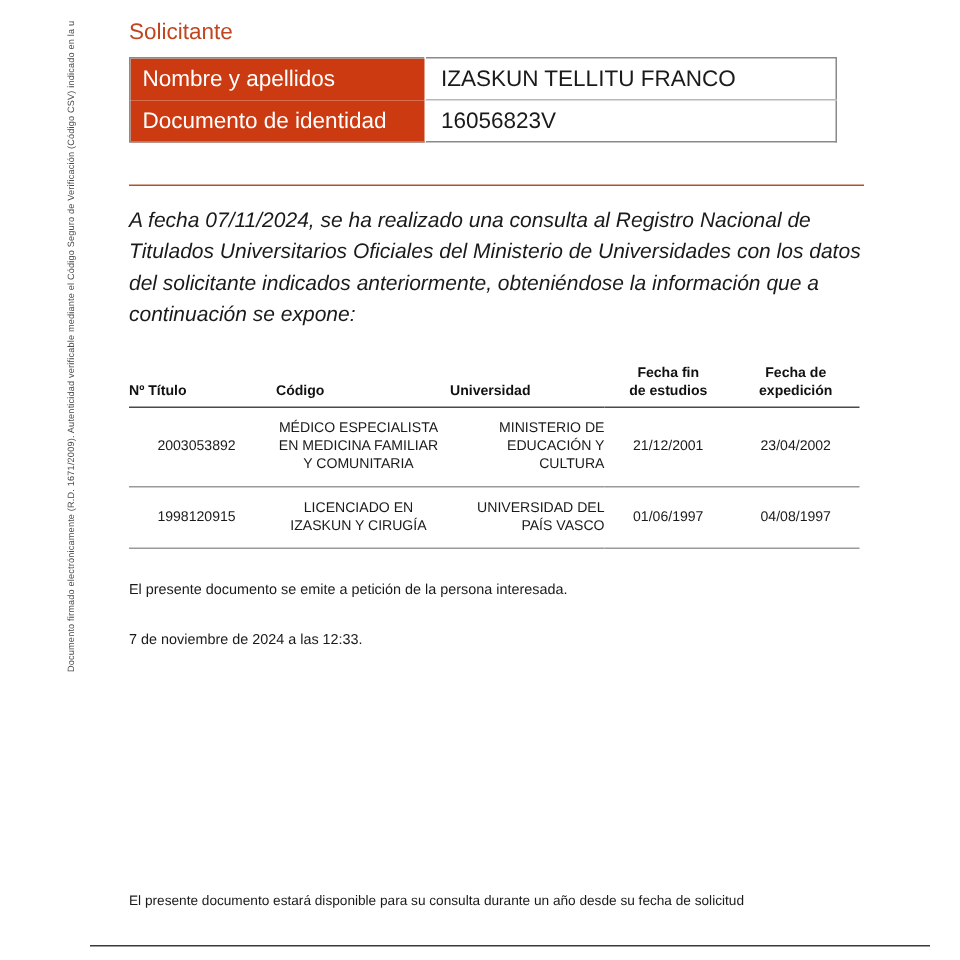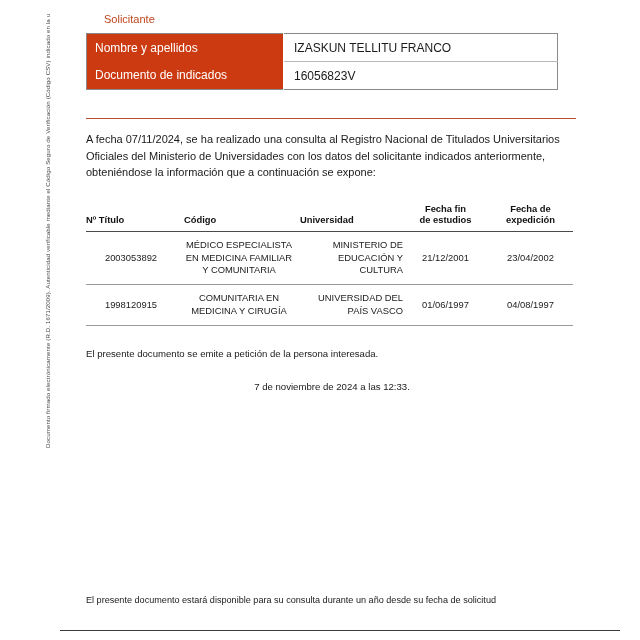--- a/index.html
+++ b/index.html
@@ -41,39 +41,38 @@
   
   #content {
     position: absolute;
     left: 86px;
     top: 0px;
     width: 490px;
   }
 
   .section-label {
     color: #c0461f;
-    font-size: 11px;
+    font-size: 15px;
     margin-top: 13px;
     margin-bottom: 7px;
     line-height: 1.2;
-    margin-left: 18px;
   }
 
   
   table.applicant {
     border-collapse: collapse;
     width: 472px;
     table-layout: fixed;
     border: 1px solid #8a8a8a;
   }
   table.applicant td {
     padding: 0;
     height: 28px;
     vertical-align: middle;
-    font-size: 12px;
+    font-size: 15px;
   }
   table.applicant td.key {
     width: 197px;
     background: #cc3a11;
     color: #ffffff;
     padding-left: 8px;
     border-right: 1px solid #ffffff;
   }
   table.applicant td.val {
     background: #ffffff;
@@ -88,25 +87,26 @@
   .rule-orange {
     width: 490px;
     height: 0;
     border-top: 1.4px solid #b4502a;
     margin-top: 28px;
     margin-bottom: 12px;
   }
 
   
   .para {
-    font-size: 11px;
+    font-size: 14px;
     line-height: 1.5;
     color: #1a1a1a;
     width: 492px;
     margin: 0;
+    font-style: italic;
   }
 
   
   table.titles {
     border-collapse: collapse;
     width: 487px;
     table-layout: fixed;
     margin-top: 22px;
   }
   table.titles th {
@@ -142,21 +142,21 @@
   .closing {
     font-size: 9.6px;
     color: #1a1a1a;
     margin-top: 22px;
   }
   .signdate {
     font-size: 9.6px;
     color: #1a1a1a;
     margin-top: 22px;
     width: 492px;
-    text-align: center;
+    text-align: left;
   }
 
   
   #footer-note {
     position: absolute;
     left: 86px;
     top: 595px;
     width: 500px;
     font-size: 9.1px;
     color: #1a1a1a;
@@ -183,21 +183,21 @@
 
     <div class="section-label">Solicitante</div>
 
     <table class="applicant">
       <tbody>
         <tr class="first">
           <td class="key">Nombre y apellidos</td>
           <td class="val">IZASKUN TELLITU FRANCO</td>
         </tr>
         <tr>
-          <td class="key">Documento de indicados</td>
+          <td class="key">Documento de identidad</td>
           <td class="val">16056823V</td>
         </tr>
       </tbody>
     </table>
 
     <div class="rule-orange"></div>
 
     <p class="para">A fecha 07/11/2024, se ha realizado una consulta al Registro Nacional de Titulados Universitarios Oficiales del Ministerio de Universidades con los datos del solicitante indicados anteriormente, obteniéndose la información que a continuación se expone:</p>
 
     <table class="titles">
@@ -219,21 +219,21 @@
       <tbody>
         <tr>
           <td class="c-num">2003053892</td>
           <td class="c-tit">MÉDICO ESPECIALISTA EN MEDICINA FAMILIAR Y COMUNITARIA</td>
           <td class="c-uni">MINISTERIO DE EDUCACIÓN Y CULTURA</td>
           <td class="c-fin">21/12/2001</td>
           <td class="c-exp">23/04/2002</td>
         </tr>
         <tr>
           <td class="c-num">1998120915</td>
-          <td class="c-tit">COMUNITARIA EN MEDICINA Y CIRUGÍA</td>
+          <td class="c-tit">LICENCIADO EN IZASKUN Y CIRUGÍA</td>
           <td class="c-uni">UNIVERSIDAD DEL PAÍS VASCO</td>
           <td class="c-fin">01/06/1997</td>
           <td class="c-exp">04/08/1997</td>
         </tr>
       </tbody>
     </table>
 
     <div class="closing">El presente documento se emite a petición de la persona interesada.</div>
 
     <div class="signdate">7 de noviembre de 2024 a las 12:33.</div>

